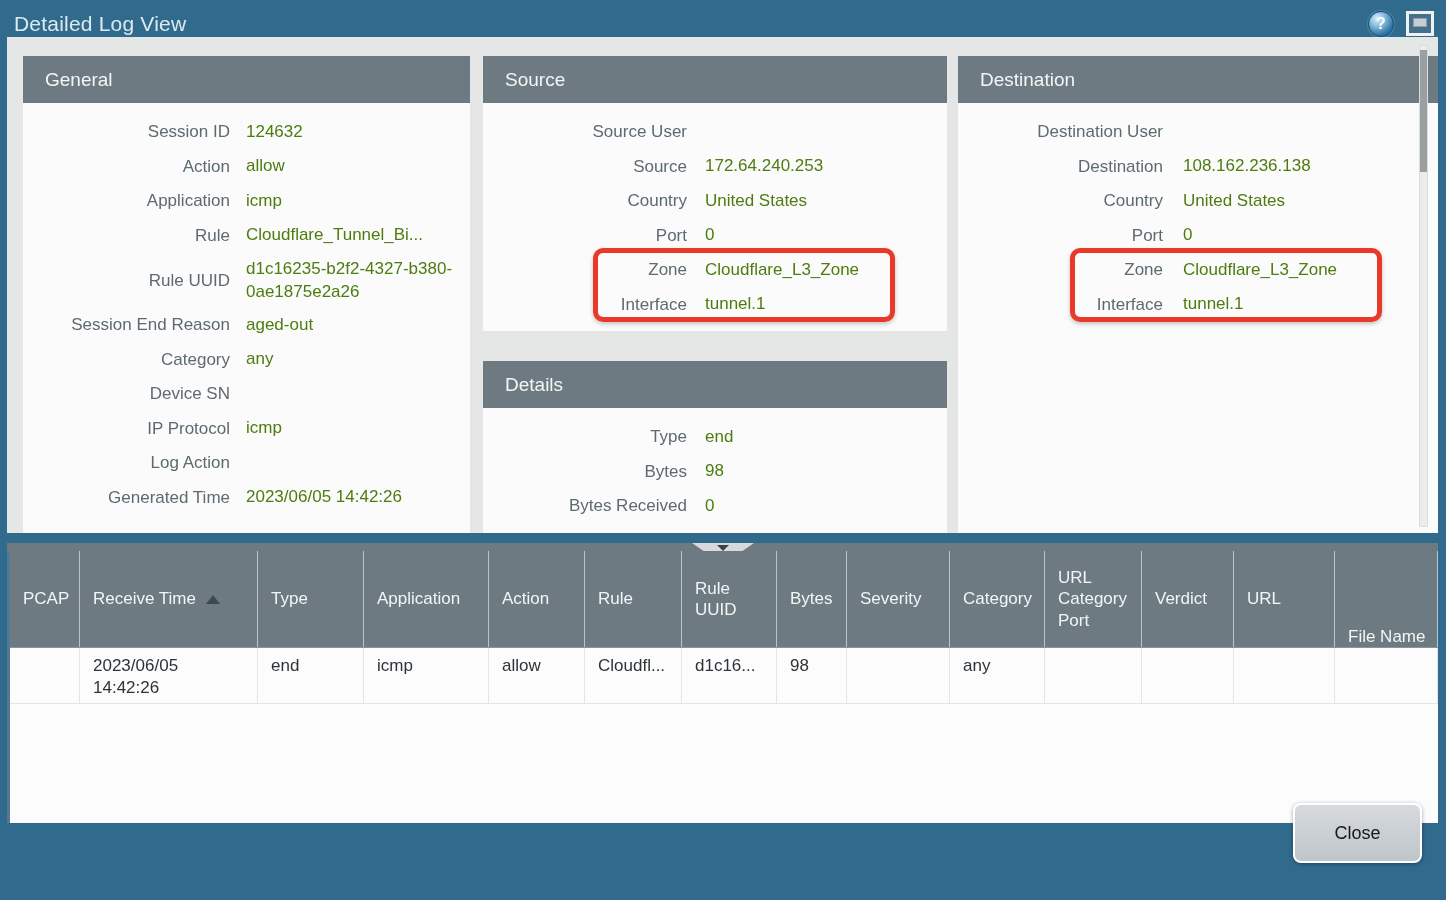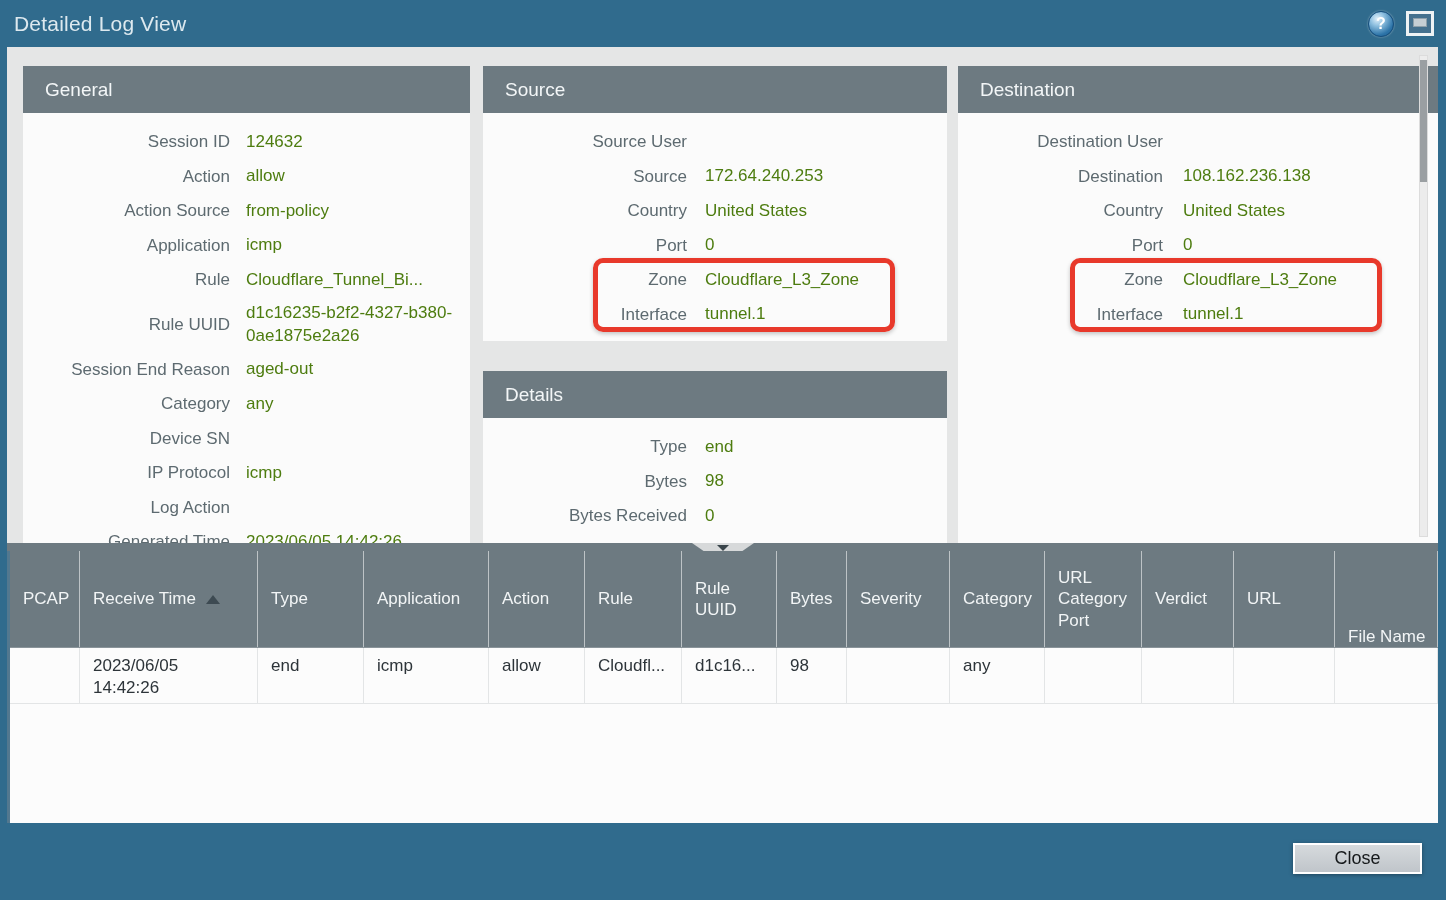--- a/index.html
+++ b/index.html
@@ -30,21 +30,21 @@
     width: 28px; height: 25px; background: #44708e;
     border: 3px solid #eef2f4; display: flex; align-items: center; justify-content: center;
     cursor: pointer;
   }
   .window-icon .inner-rect {
     width: 14px; height: 9px; background: #c6ced4; border: 1px solid #8fa0ab; margin-top: -2px;
   }
 
   
   .content-top {
-    position: absolute; left: 7px; top: 47px; width: 1431px; height: 496px;
+    position: absolute; left: 7px; top: 37px; width: 1431px; height: 496px;
     background: #e5e6e6; overflow: hidden;
   }
   .panel { position: absolute; overflow: hidden; }
   .panel-header {
     height: 47px; background: #6d7a81; color: #f3f6f7;
     font-size: 19px; line-height: 47px; padding-left: 22px;
   }
   .panel-body { background: #fbfbfb; padding-top: 12px; }
   .kv-row { display: flex; align-items: center; min-height: 34.5px; }
   .kv-row.tall { min-height: 55px; }
@@ -124,23 +124,23 @@
   .col-12 { width: 101px; } .col-13 { flex: 1; align-items: flex-end; }
   .wrap-cell { display: inline-block; max-width: 106px; }
   .sort-asc-triangle {
     width: 0; height: 0; margin-left: 10px; flex: none;
     border-left: 7px solid transparent; border-right: 7px solid transparent;
     border-bottom: 9px solid #3d4a52;
   }
 
   
   .close-button {
-    position: absolute; right: 24px; top: 843px; width: 129px; height: 31px;
+    position: absolute; right: 24px; top: 803px; width: 129px; height: 60px;
     background: linear-gradient(#d6dadd, #c0c5ca);
-    border: 2px solid #ffffff; border-radius: 0;
+    border: 2px solid #ffffff; border-radius: 8px;
     font-family: "Liberation Sans", sans-serif;
     font-size: 18px; color: #16191b; cursor: pointer;
     box-shadow: 0 1px 4px rgba(0,0,0,.35);
   }
 </style>
 </head>
 <body>
 
 <div class="titlebar">
   <span class="title">Detailed Log View</span>
@@ -157,24 +157,20 @@
   <div class="panel panel-general">
     <div class="panel-header">General</div>
     <div class="panel-body">
       <div class="kv-row">
           <span class="kv-label">Session ID</span>
           <span class="kv-value">124632</span>
         </div>
       <div class="kv-row">
           <span class="kv-label">Action</span>
           <span class="kv-value">allow</span>
-        </div>
-      <div class="kv-row">
-          <span class="kv-label">Action Source</span>
-          <span class="kv-value">from-policy</span>
         </div>
       <div class="kv-row">
           <span class="kv-label">Application</span>
           <span class="kv-value">icmp</span>
         </div>
       <div class="kv-row">
           <span class="kv-label">Rule</span>
           <span class="kv-value">Cloudflare_Tunnel_Bi...</span>
         </div>
       <div class="kv-row tall">

